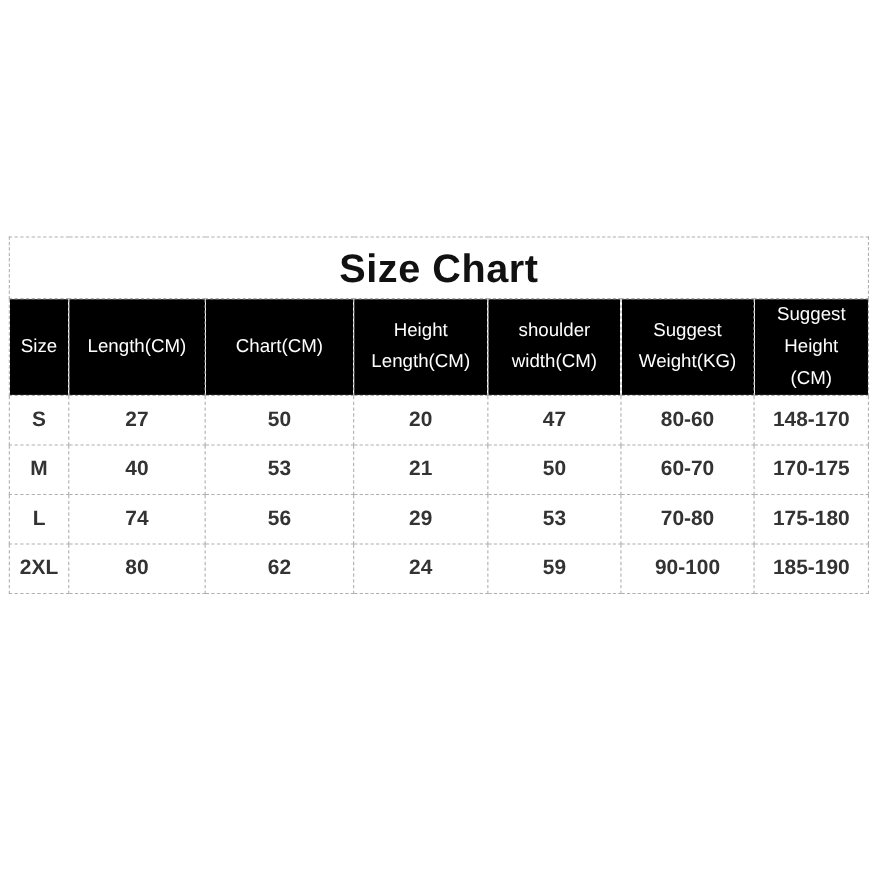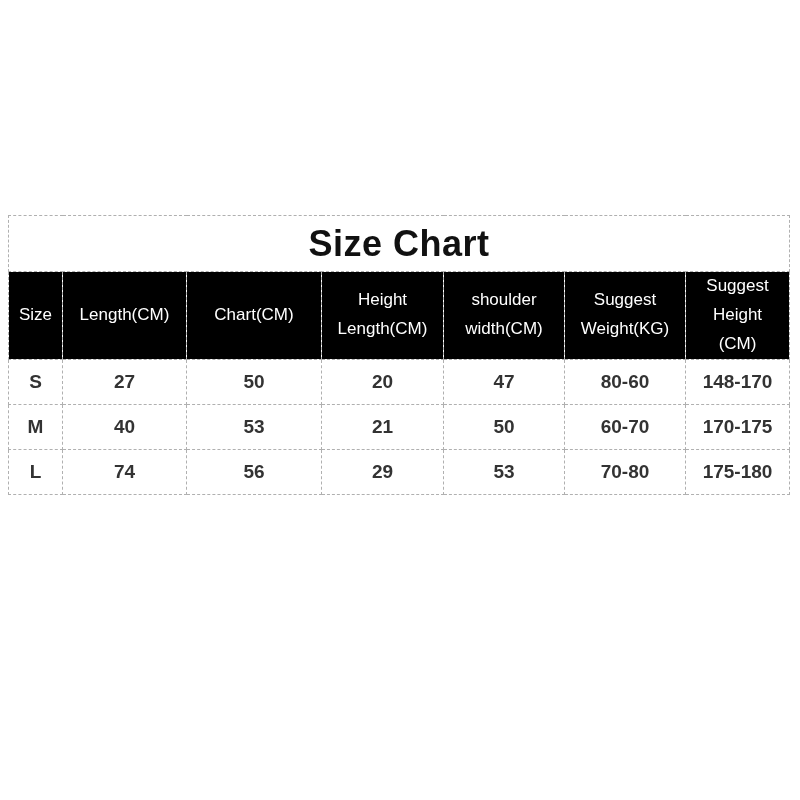--- a/index.html
+++ b/index.html
@@ -122,16 +122,25 @@
         </tr>
         <tr>
           <td class="data-cell size-cell">L</td>
           <td class="data-cell">74</td>
           <td class="data-cell">56</td>
           <td class="data-cell">29</td>
           <td class="data-cell">53</td>
           <td class="data-cell">70-80</td>
           <td class="data-cell">175-180</td>
         </tr>
+        <tr>
+          <td class="data-cell size-cell">2XL</td>
+          <td class="data-cell">80</td>
+          <td class="data-cell">62</td>
+          <td class="data-cell">24</td>
+          <td class="data-cell">59</td>
+          <td class="data-cell">90-100</td>
+          <td class="data-cell">185-190</td>
+        </tr>
       </tbody>
     </table>
   </div>
 </div>
 
 </body></html>

